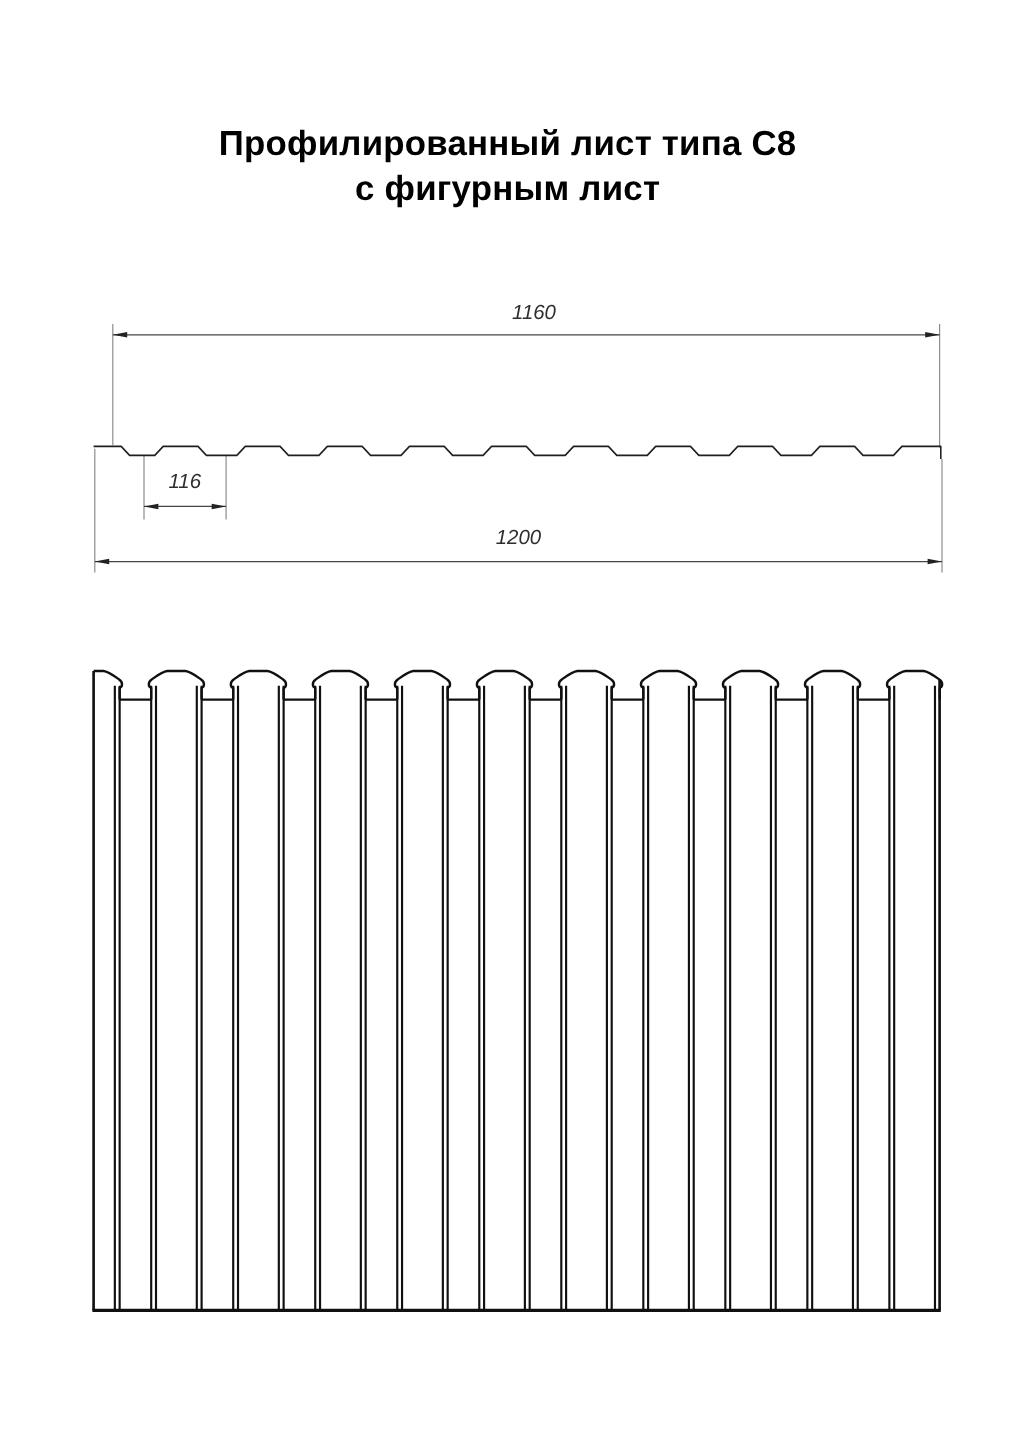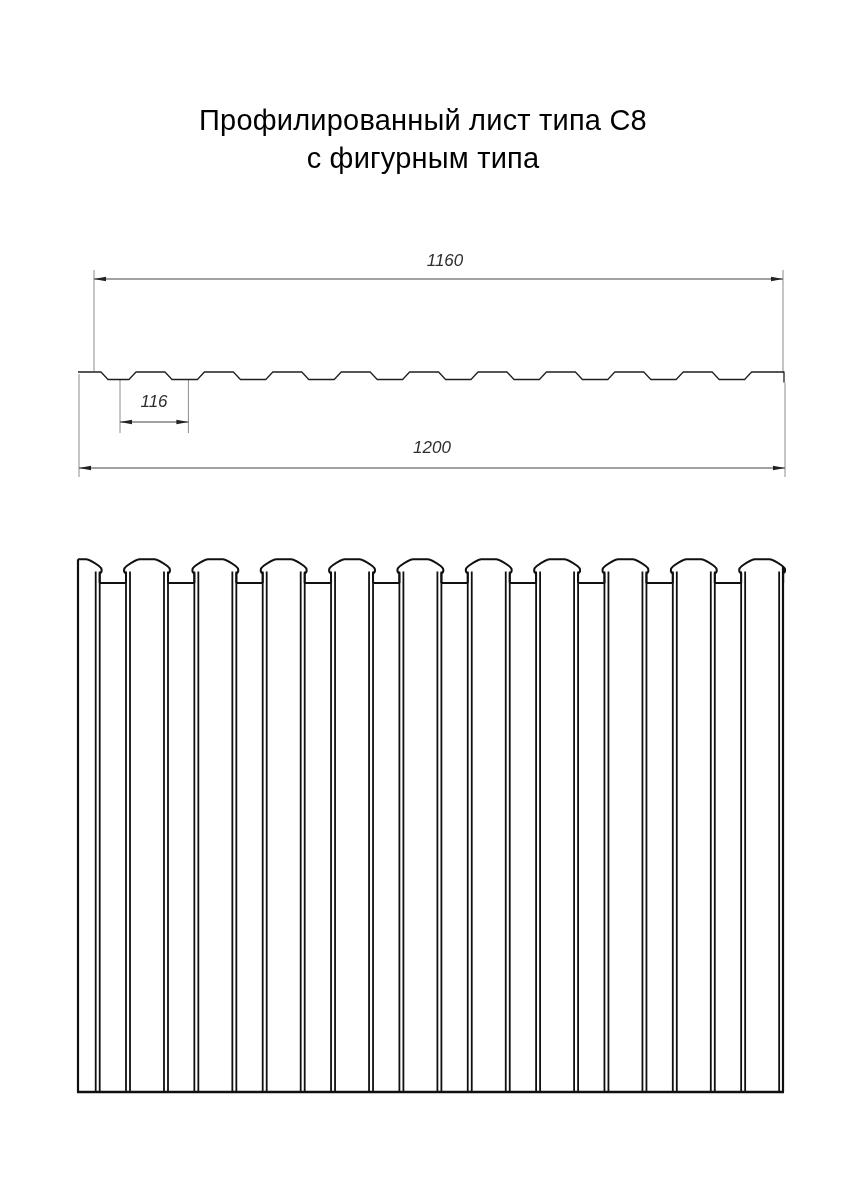--- a/index.html
+++ b/index.html
@@ -13,21 +13,21 @@
   }
   .title {
     position: absolute;
     top: 101px;
     left: 0;
     width: 846px;
     text-align: center;
     font-size: 29px;
     line-height: 38px;
     color: #000000;
-    font-weight: 400;
+    font-weight: 700;
     letter-spacing: 0.2px;
   }
   svg.drawing {
     position: absolute;
     top: 0;
     left: 0;
   }
   .dim-text {
     font-family: "Liberation Sans", sans-serif;
     font-style: italic;
@@ -35,21 +35,21 @@
     fill: #2e2e2e;
   }
 </style>
 </head>
 <body>
 
 <div class="canvas">
 
   <div class="title">
     <div>Профилированный лист типа С8</div>
-    <div>с фигурным типа</div>
+    <div>с фигурным лист</div>
   </div>
 
   <svg class="drawing" width="856" height="1200" viewBox="0 0 856 1200">
     <g id="g-ext">
         <line x1="94" y1="270" x2="94" y2="371" stroke="#8c8c8c" stroke-width="1"></line>
         <line x1="783" y1="270" x2="783" y2="373" stroke="#8c8c8c" stroke-width="1"></line>
         <line x1="120" y1="380" x2="120" y2="433" stroke="#8c8c8c" stroke-width="1"></line>
         <line x1="188.4" y1="380" x2="188.4" y2="433" stroke="#8c8c8c" stroke-width="1"></line>
         <line x1="79" y1="374" x2="79" y2="477" stroke="#8c8c8c" stroke-width="1"></line>
         <line x1="785" y1="382.5" x2="785" y2="477" stroke="#8c8c8c" stroke-width="1"></line>

